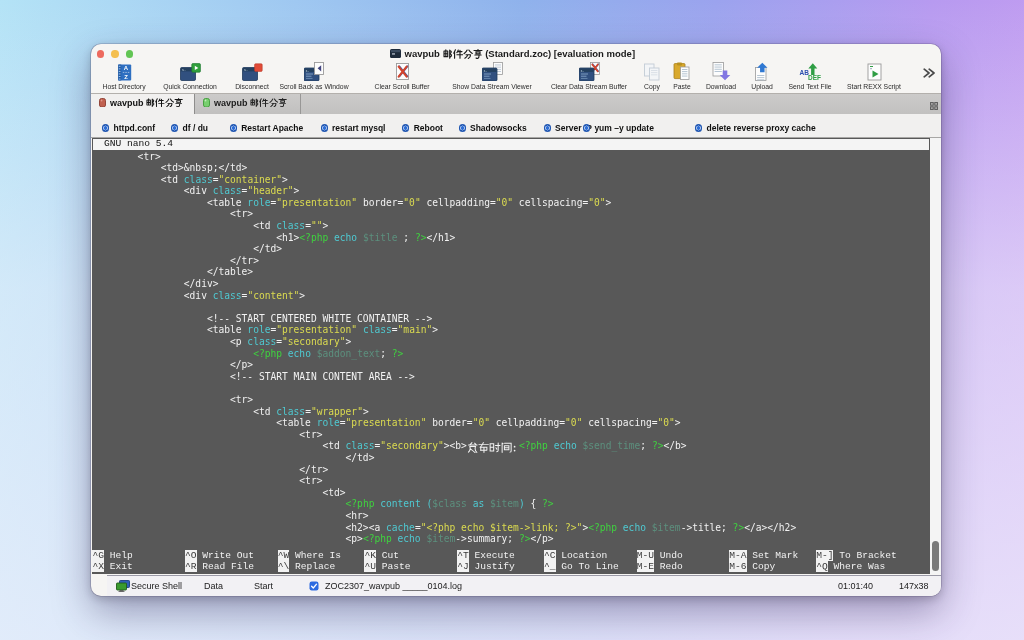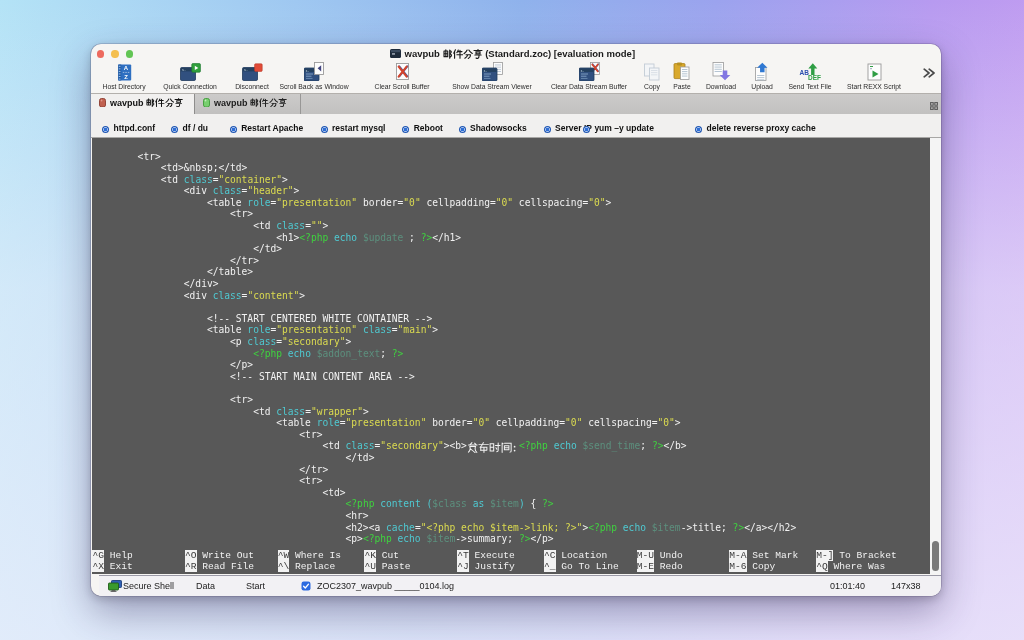--- a/index.html
+++ b/index.html
@@ -12,29 +12,29 @@
 .title>svg:first-child{margin-right:3.5px}
 .tool{position:absolute;top:17px;width:100px;text-align:center;color:#2b2b2b;font-size:6.8px}
 .tool .ic{height:20px;display:flex;align-items:flex-end;justify-content:center}
 .tool .lb{margin-top:2px;white-space:nowrap}
 .sep{position:absolute;left:0;top:49px;width:850px;height:1px;background:#b3b0ac}
 .tabbar{position:absolute;left:0;top:50px;width:850px;height:19.5px;background:linear-gradient(#cccbca,#c2c1c0)}
 .tab1{position:absolute;left:0;top:0;width:103.5px;height:19.5px;background:#f1f0ef;border-right:1px solid #8e8d8c}
 .tab2{position:absolute;left:104.5px;top:0;width:105px;height:19.5px;background:linear-gradient(#cccbca,#c1c0bf);border-right:1px solid #989796}
 .tabtx{position:absolute;top:3.5px;font-size:9px;font-weight:bold;color:#111;display:flex;align-items:center;white-space:nowrap}
 .speedrow{position:absolute;left:0;top:69.5px;width:850px;height:24px;background:#f1f0ef;border-bottom:1px solid #a8a7a5}
-.sb{position:absolute;top:9.5px;display:flex;align-items:flex-end;font-size:8.5px;font-weight:bold;color:#101010;white-space:nowrap}
+.sb{position:absolute;top:9.5px;display:flex;align-items:center;font-size:8.5px;font-weight:bold;color:#101010;white-space:nowrap}
 .sb i{display:inline-block;width:7.2px;height:7.2px;border-radius:50%;background:radial-gradient(circle,#2e6ed6 0 30%,#a8c2ec 36% 44%,#2157b2 50% 100%);margin-right:4.2px}
 .term{position:absolute;left:1px;top:93.5px;width:837.5px;height:436.5px;background:#585858;font-family:"Liberation Mono",monospace}
 .nhead{position:absolute;left:0.5px;top:1.5px;width:836px;height:11px;background:#f4f4f4;color:#111;font-size:9.6px;line-height:10.8px;white-space:pre}
 .code{position:absolute;left:-0.6px;top:13px;font-size:9.6px;line-height:11.6px;color:#f2f2f2;white-space:pre}
 .c{color:#4fc9d1}.y{color:#dbdb50}.g{color:#3fd23f}.v{color:#5c907e}
 .nbar{position:absolute;left:0.4px;font-size:9.6px;line-height:11.4px;color:#f2f2f2;white-space:pre;width:836px}
 .nbar b{font-weight:normal;background:#f2f2f2;color:#3a3a3a}
-.sbar{position:absolute;left:8px;top:530.5px;width:918px;height:21.5px;background:#f2f1f4;border-top:1px solid #9a99a6;font-size:9px;color:#1c1c1c}
+.sbar{position:absolute;left:16px;top:530.5px;width:918px;height:21.5px;background:#f2f1f4;border-top:1px solid #9a99a6;font-size:9px;color:#1c1c1c}
 .sbar span{position:absolute;top:5.5px;white-space:nowrap}
 .track{position:absolute;left:838.5px;top:93.5px;width:11.5px;height:436.5px;background:#f4f4f4}
 .thumb{position:absolute;left:2.3px;top:403px;width:7px;height:30px;border-radius:3.5px;background:#7a7a7a}
 </style></head>
 <body>
 <div class="win">
   <div class="dot d1"></div>
     <div class="dot d2"></div>
     <div class="dot d3"></div>
   <div class="title">
@@ -300,28 +300,29 @@
       <div class="sb" style="left:80.2px"><i></i>df / du</div>
       <div class="sb" style="left:138.8px"><i></i>Restart Apache</div>
       <div class="sb" style="left:229.7px"><i></i>restart mysql</div>
       <div class="sb" style="left:311.3px"><i></i>Reboot</div>
       <div class="sb" style="left:367.6px"><i></i>Shadowsocks</div>
       <div class="sb" style="left:452.7px"><i></i>Server IP</div>
       <div class="sb" style="left:492px"><i></i>yum –y update</div>
       <div class="sb" style="left:604.1px"><i></i>delete reverse proxy cache</div>
     </div>
   <div class="term">
+    <div class="nhead">  GNU nano 5.4</div>
     <pre class="code">        &lt;tr&gt;
             &lt;td&gt;&amp;nbsp;&lt;/td&gt;
             &lt;td <span class="c">class</span>=<span class="y">"container"</span>&gt;
                 &lt;div <span class="c">class</span>=<span class="y">"header"</span>&gt;
                     &lt;table <span class="c">role</span>=<span class="y">"presentation"</span> border=<span class="y">"0"</span> cellpadding=<span class="y">"0"</span> cellspacing=<span class="y">"0"</span>&gt;
                         &lt;tr&gt;
                             &lt;td <span class="c">class</span>=<span class="y">""</span>&gt;
-                                &lt;h1&gt;<span class="g">&lt;?php</span> <span class="c">echo</span> <span class="v">$update</span> ; <span class="g">?&gt;</span>&lt;/h1&gt;
+                                &lt;h1&gt;<span class="g">&lt;?php</span> <span class="c">echo</span> <span class="v">$title</span> ; <span class="g">?&gt;</span>&lt;/h1&gt;
                             &lt;/td&gt;
                         &lt;/tr&gt;
                     &lt;/table&gt;
                 &lt;/div&gt;
                 &lt;div <span class="c">class</span>=<span class="y">"content"</span>&gt;
 
                     &lt;!-- START CENTERED WHITE CONTAINER --&gt;
                     &lt;table <span class="c">role</span>=<span class="y">"presentation"</span> <span class="c">class</span>=<span class="y">"main"</span>&gt;
                         &lt;p <span class="c">class</span>=<span class="y">"secondary"</span>&gt;
                             <span class="g">&lt;?php</span> <span class="c">echo</span> <span class="v">$addon_text</span>; <span class="g">?&gt;</span>

